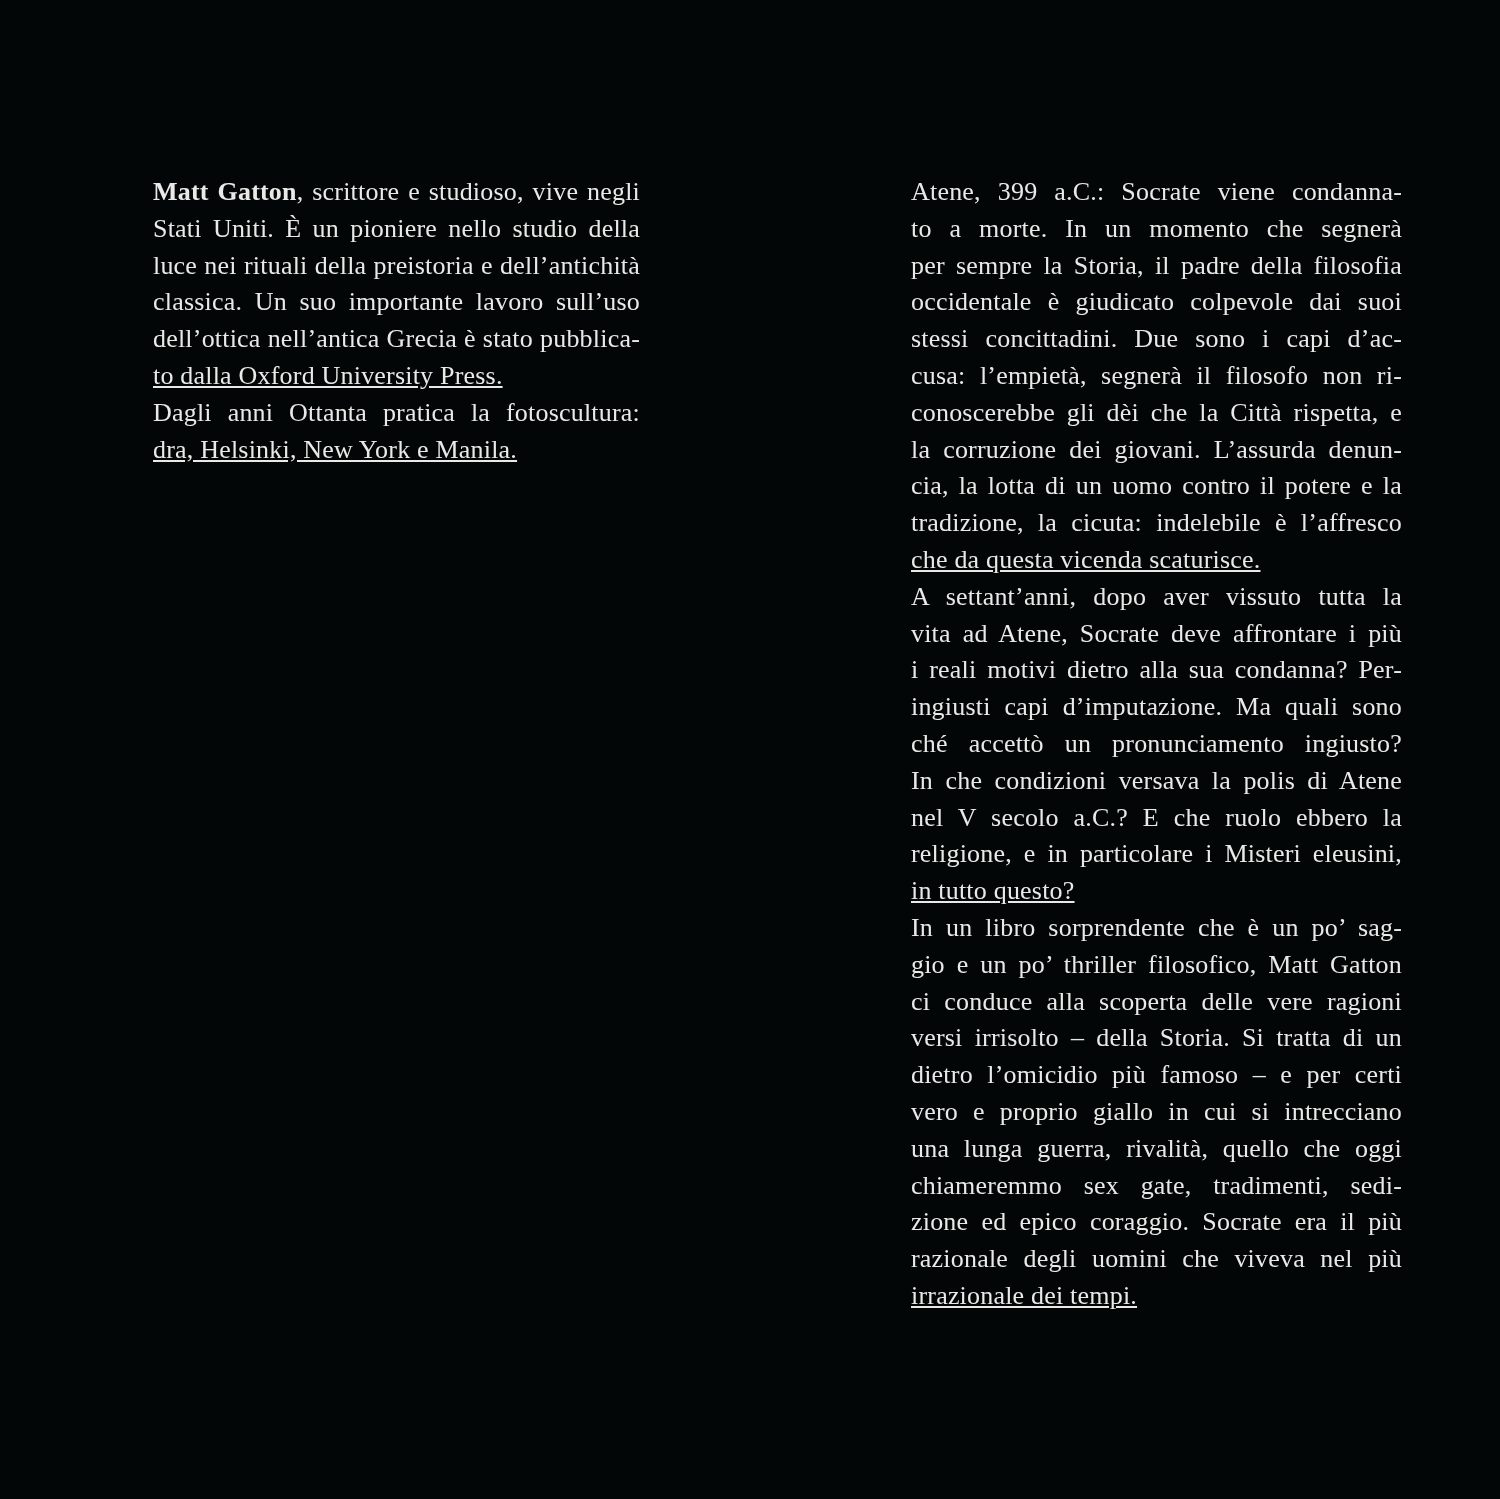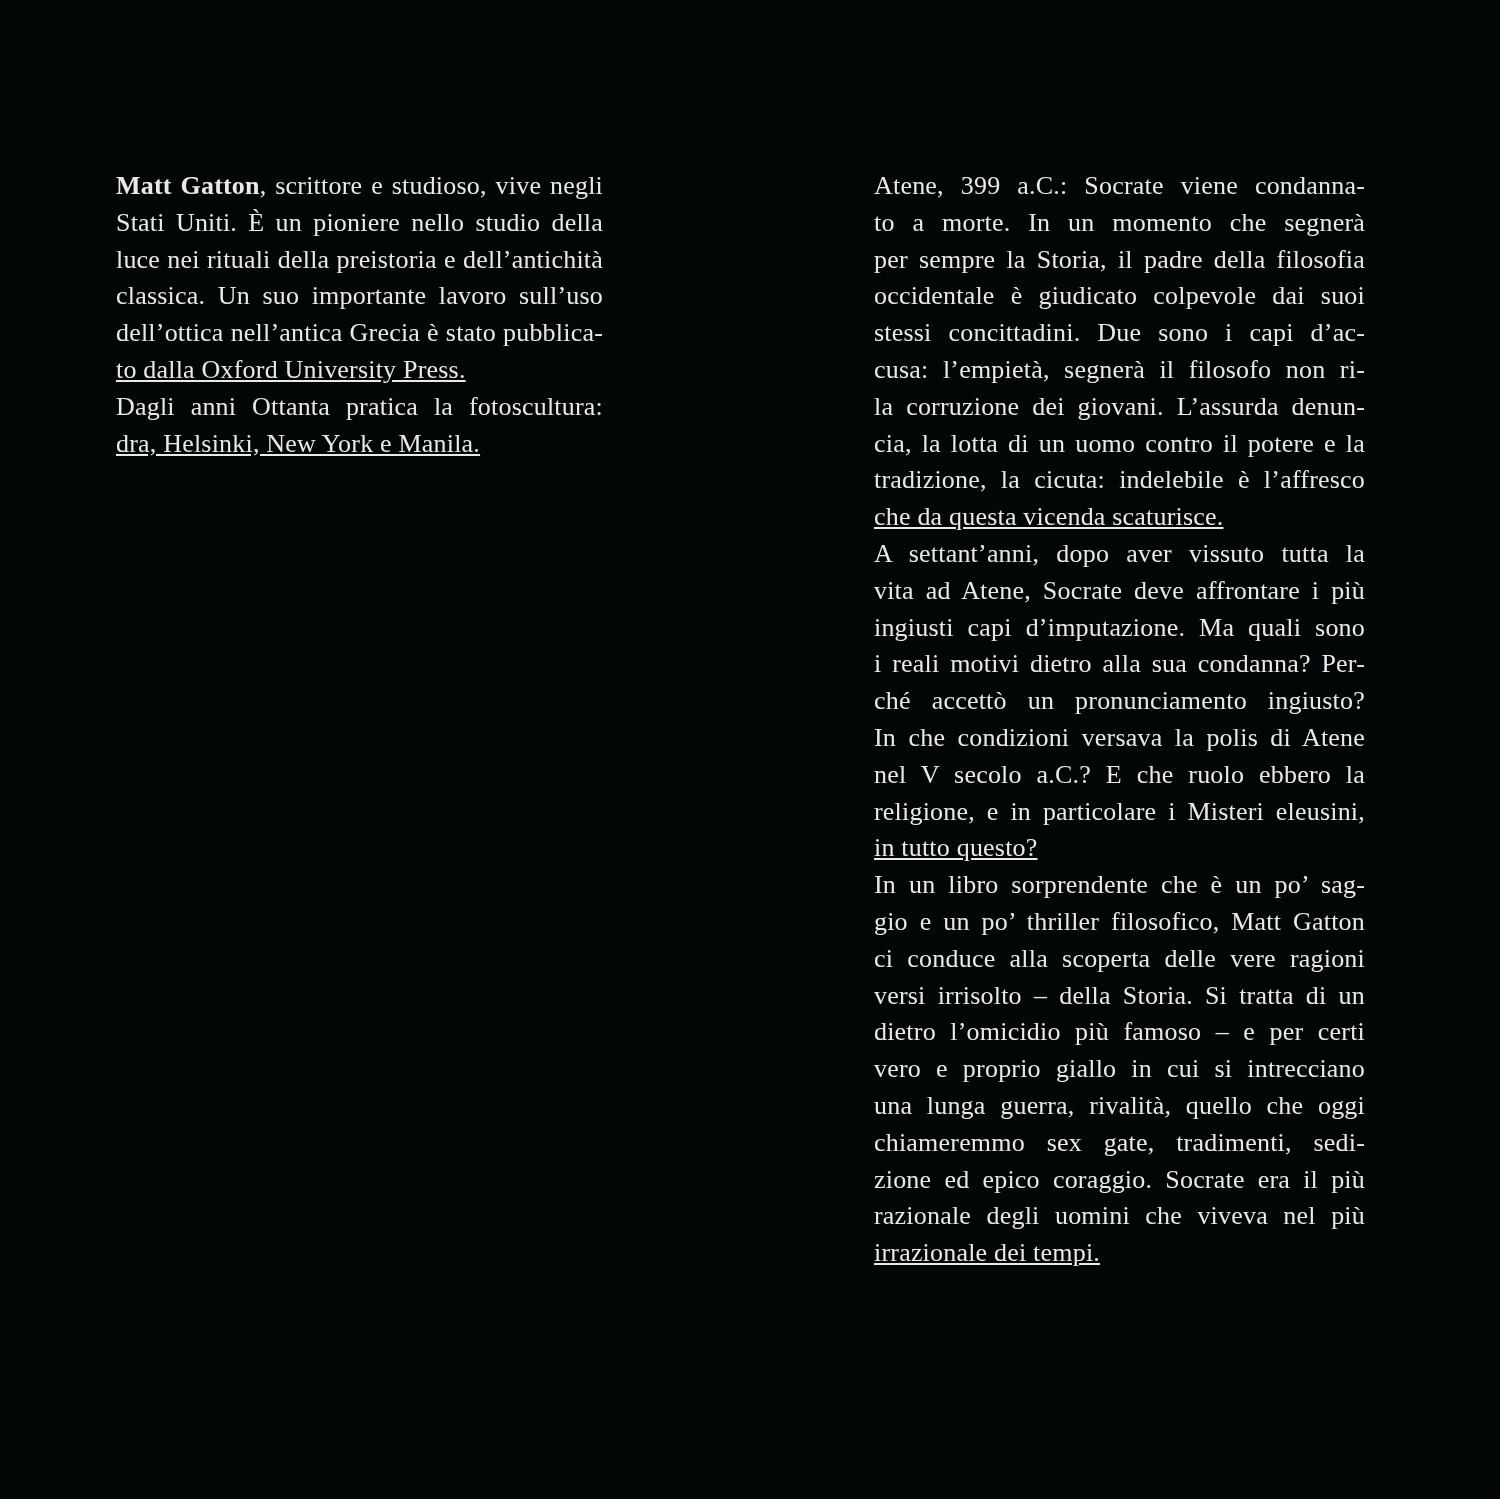--- a/index.html
+++ b/index.html
@@ -12,24 +12,25 @@
     position: relative;
     overflow: hidden;
     font-family: "Liberation Serif", "DejaVu Serif", serif;
   }
   .page {
     position: absolute;
     inset: 0;
   }
   .column {
     position: absolute;
-    top: 168px;
+    top: 174px;
     font-size: 26px;
     line-height: 36.8px;
     letter-spacing: 0.2px;
+    margin-left: 37px;
   }
   .column-left {
     left: 116px;
     width: 487px;
   }
   .column-right {
     left: 874px;
     width: 491px;
   }
   .line {
@@ -59,28 +60,29 @@
       <div class="line">Dagli anni Ottanta pratica la fotoscultura:</div>
       <div class="line para-end">dra, Helsinki, New York e Manila.</div>
     </div>
   <div class="column column-right">
       <div class="line">Atene, 399 a.C.: Socrate viene condanna-</div>
       <div class="line">to a morte. In un momento che segnerà</div>
       <div class="line">per sempre la Storia, il padre della filosofia</div>
       <div class="line">occidentale è giudicato colpevole dai suoi</div>
       <div class="line">stessi concittadini. Due sono i capi d’ac-</div>
       <div class="line">cusa: l’empietà, segnerà il filosofo non ri-</div>
+      <div class="line">conoscerebbe gli dèi che la Città rispetta, e</div>
       <div class="line">la corruzione dei giovani. L’assurda denun-</div>
       <div class="line">cia, la lotta di un uomo contro il potere e la</div>
       <div class="line">tradizione, la cicuta: indelebile è l’affresco</div>
       <div class="line para-end">che da questa vicenda scaturisce.</div>
       <div class="line">A settant’anni, dopo aver vissuto tutta la</div>
       <div class="line">vita ad Atene, Socrate deve affrontare i più</div>
+      <div class="line">i reali motivi dietro alla sua condanna? Per-</div>
       <div class="line">ingiusti capi d’imputazione. Ma quali sono</div>
-      <div class="line">i reali motivi dietro alla sua condanna? Per-</div>
       <div class="line">ché accettò un pronunciamento ingiusto?</div>
       <div class="line">In che condizioni versava la polis di Atene</div>
       <div class="line">nel V secolo a.C.? E che ruolo ebbero la</div>
       <div class="line">religione, e in particolare i Misteri eleusini,</div>
       <div class="line para-end">in tutto questo?</div>
       <div class="line">In un libro sorprendente che è un po’ sag-</div>
       <div class="line">gio e un po’ thriller filosofico, Matt Gatton</div>
       <div class="line">ci conduce alla scoperta delle vere ragioni</div>
       <div class="line">versi irrisolto – della Storia. Si tratta di un</div>
       <div class="line">dietro l’omicidio più famoso – e per certi</div>

